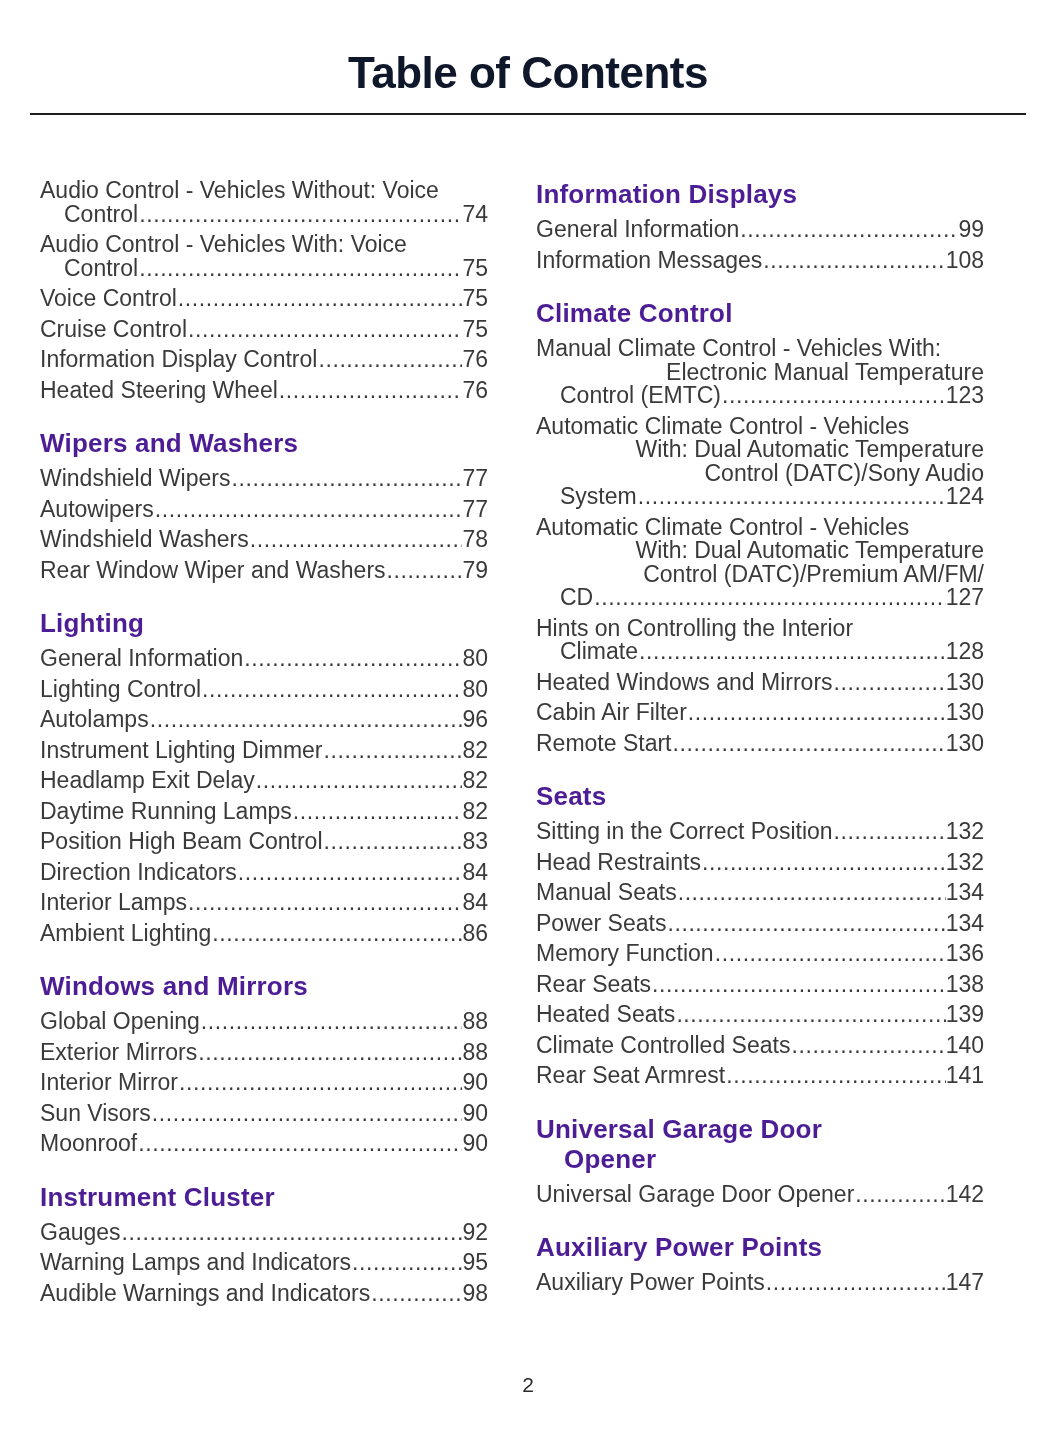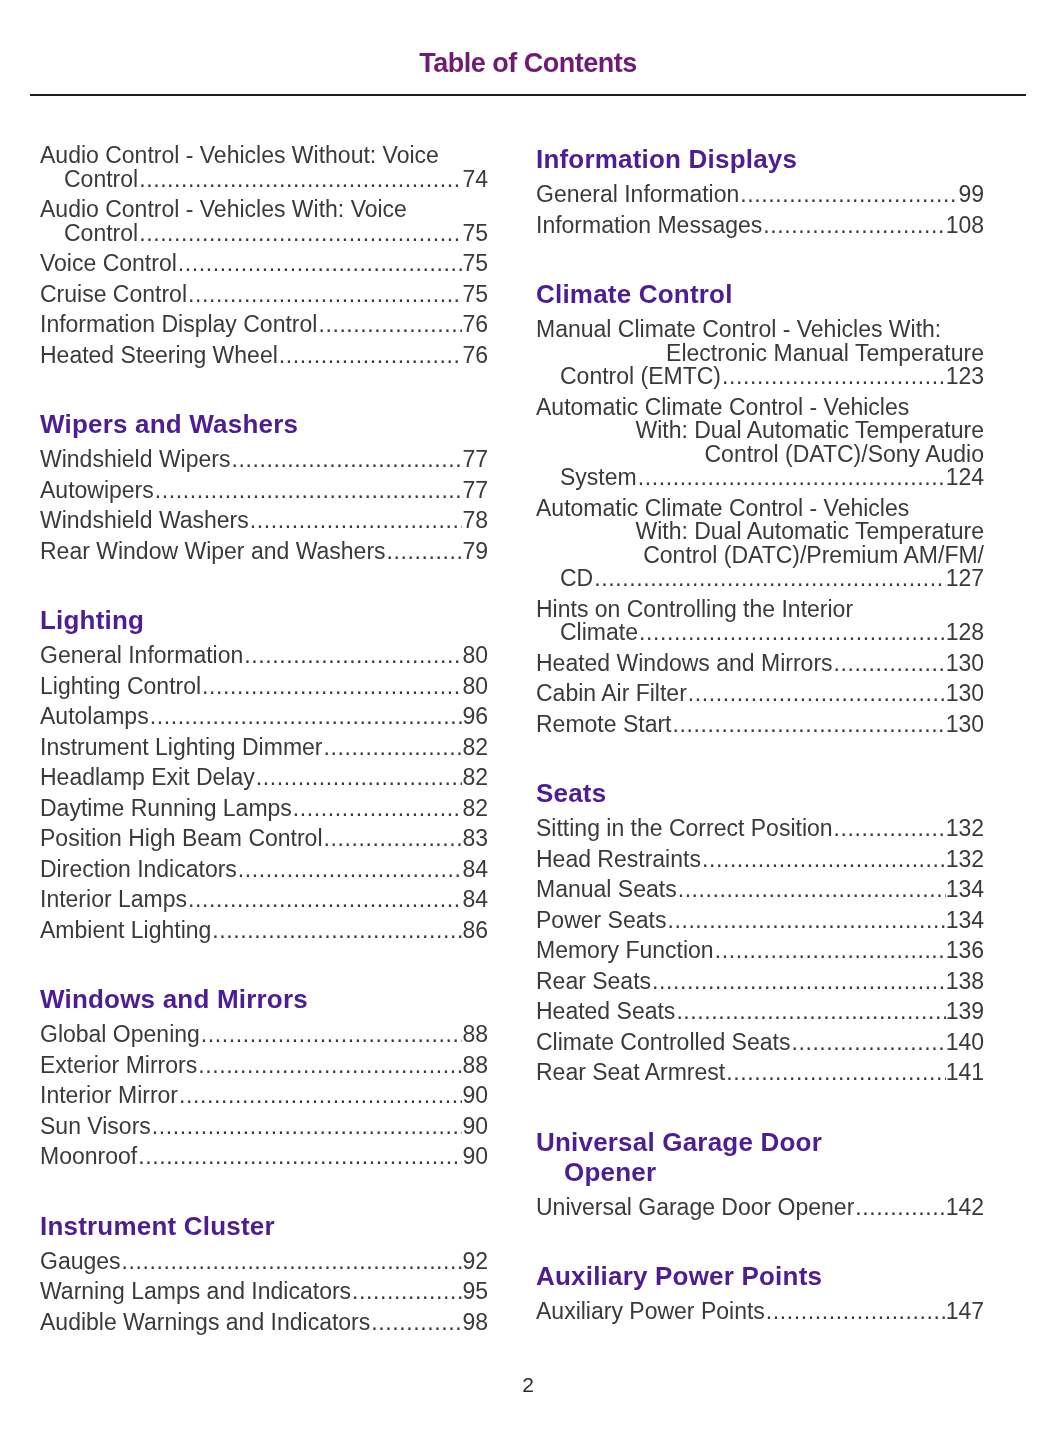--- a/index.html
+++ b/index.html
@@ -7,38 +7,38 @@
   .page {
     width: 1056px; height: 1449px;
     position: relative;
     background: #ffffff;
     font-family: "Liberation Sans", sans-serif;
     overflow: hidden;
   }
   .title {
     text-align: center;
     padding-top: 48px;
-    font-size: 27px;
+    font-size: 44px;
     font-weight: bold;
     letter-spacing: -0.5px;
-    color: #701a75;
+    color: #0f172a;
   }
   .rule {
     height: 0;
     border-top: 2px solid #1c1c1c;
     margin: 15px 30px 0 30px;
   }
   .columns {
     display: flex;
     padding: 48px 0 0 40px;
     gap: 48px;
   }
   .col { width: 448px; flex: 0 0 448px; }
-  .sec { margin-top: 42px; }
-  .sec:first-child { margin-top: 0; }
+  .sec { margin-top: 26px; }
+  .sec:first-child { margin-top: 16px; }
   .sec-heading {
     font-size: 26px;
     line-height: 30px;
     font-weight: bold;
     color: #4c1d95;
     margin-bottom: 9px;
     letter-spacing: 0.2px;
   }
   .h-cont { padding-left: 28px; }
   .entry {

